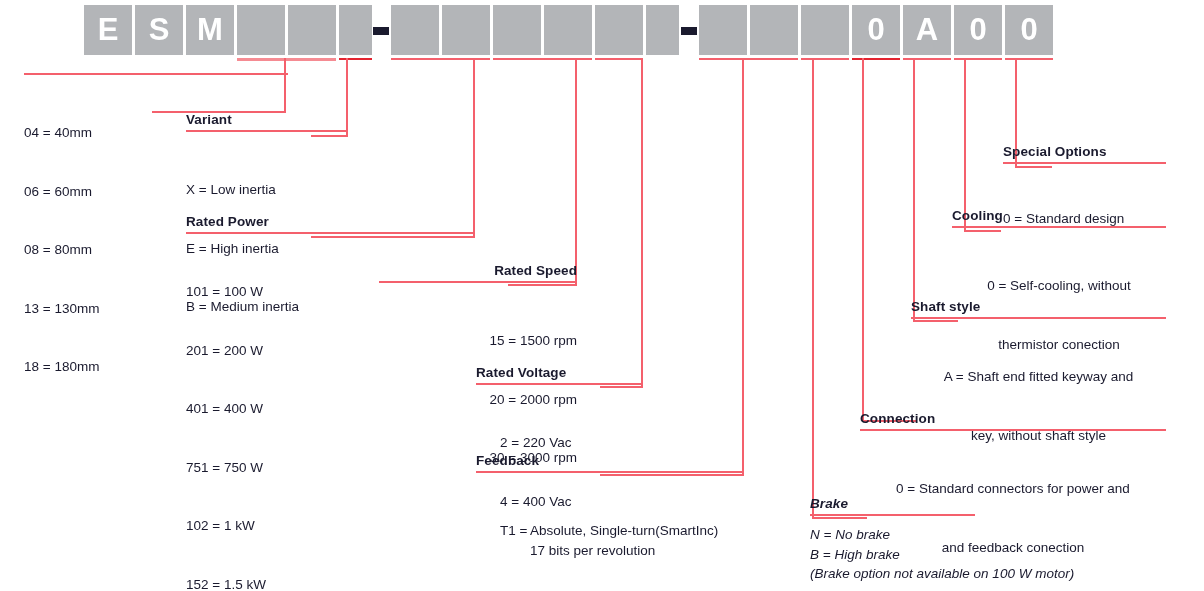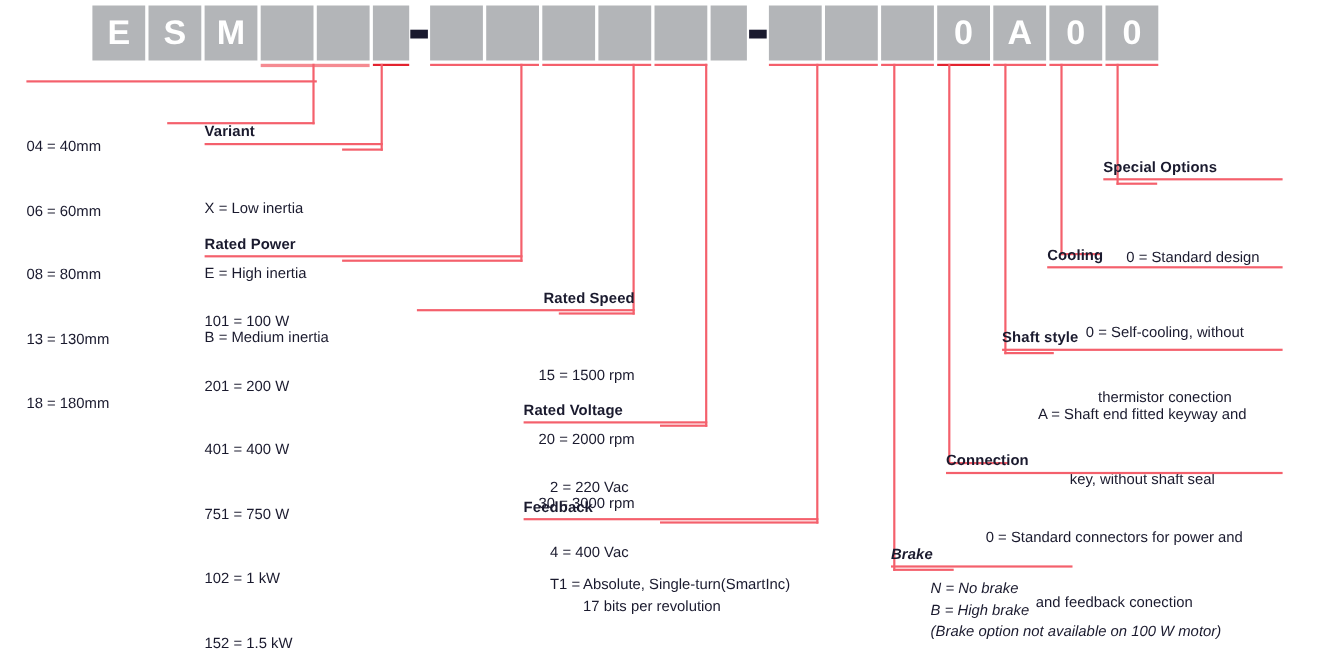--- a/index.html
+++ b/index.html
@@ -223,55 +223,55 @@
         <div class="fb-val">Absolute, Single-turn(SmartInc)
 17 bits per revolution</div>
       </div>
       
     </div>
   </div>
 
   <div class="sec" style="left:1003px; top:144px; width:163px;">
     <div class="sec-title">Special Options</div>
     <div class="sec-rule"></div>
-    <div class="sec-body" style="text-align:center; padding-top:21px;">
+    <div class="sec-body" style="text-align:left; padding-top:6px;">
       <div class="row">0 = Standard design</div>
     </div>
   </div>
 
-  <div class="sec" style="left:952px; top:208px; width:214px;margin-top:16px;">
+  <div class="sec" style="left:952px; top:208px; width:214px;">
     <div class="sec-title">Cooling</div>
     <div class="sec-rule"></div>
     <div class="sec-body" style="text-align:center; padding-top:9px;">
       <div class="row">0 = Self-cooling, without</div>
       <div class="row">thermistor conection</div>
     </div>
   </div>
 
   <div class="sec" style="left:911px; top:299px; width:255px;">
     <div class="sec-title">Shaft style</div>
     <div class="sec-rule"></div>
     <div class="sec-body" style="text-align:center; padding-top:9px;">
       <div class="row">A = Shaft end fitted keyway and</div>
-      <div class="row">key, without shaft seal</div>
+      <div class="row">key, without shaft style</div>
     </div>
   </div>
 
   <div class="sec" style="left:860px; top:399px; width:306px;margin-top:12px;">
     <div class="sec-title">Connection</div>
     <div class="sec-rule"></div>
     <div class="sec-body" style="text-align:center; padding-top:9px;">
       <div class="row">0 = Standard connectors for power and</div>
       <div class="row">and feedback conection</div>
     </div>
   </div>
 
   <div class="sec" style="left:810px; top:496px; width:165px;font-style:italic;">
     <div class="sec-title">Brake</div>
     <div class="sec-rule"></div>
-    <div class="sec-body" style="white-space:nowrap;margin-left:36px;">
+    <div class="sec-body" style="white-space:nowrap;">
       <div class="row">N = No brake</div>
       <div class="row">B = High brake</div>
       <div class="row">(Brake option not available on 100 W motor)</div>
     </div>
   </div>
 
 </div>
 
 </body></html>

